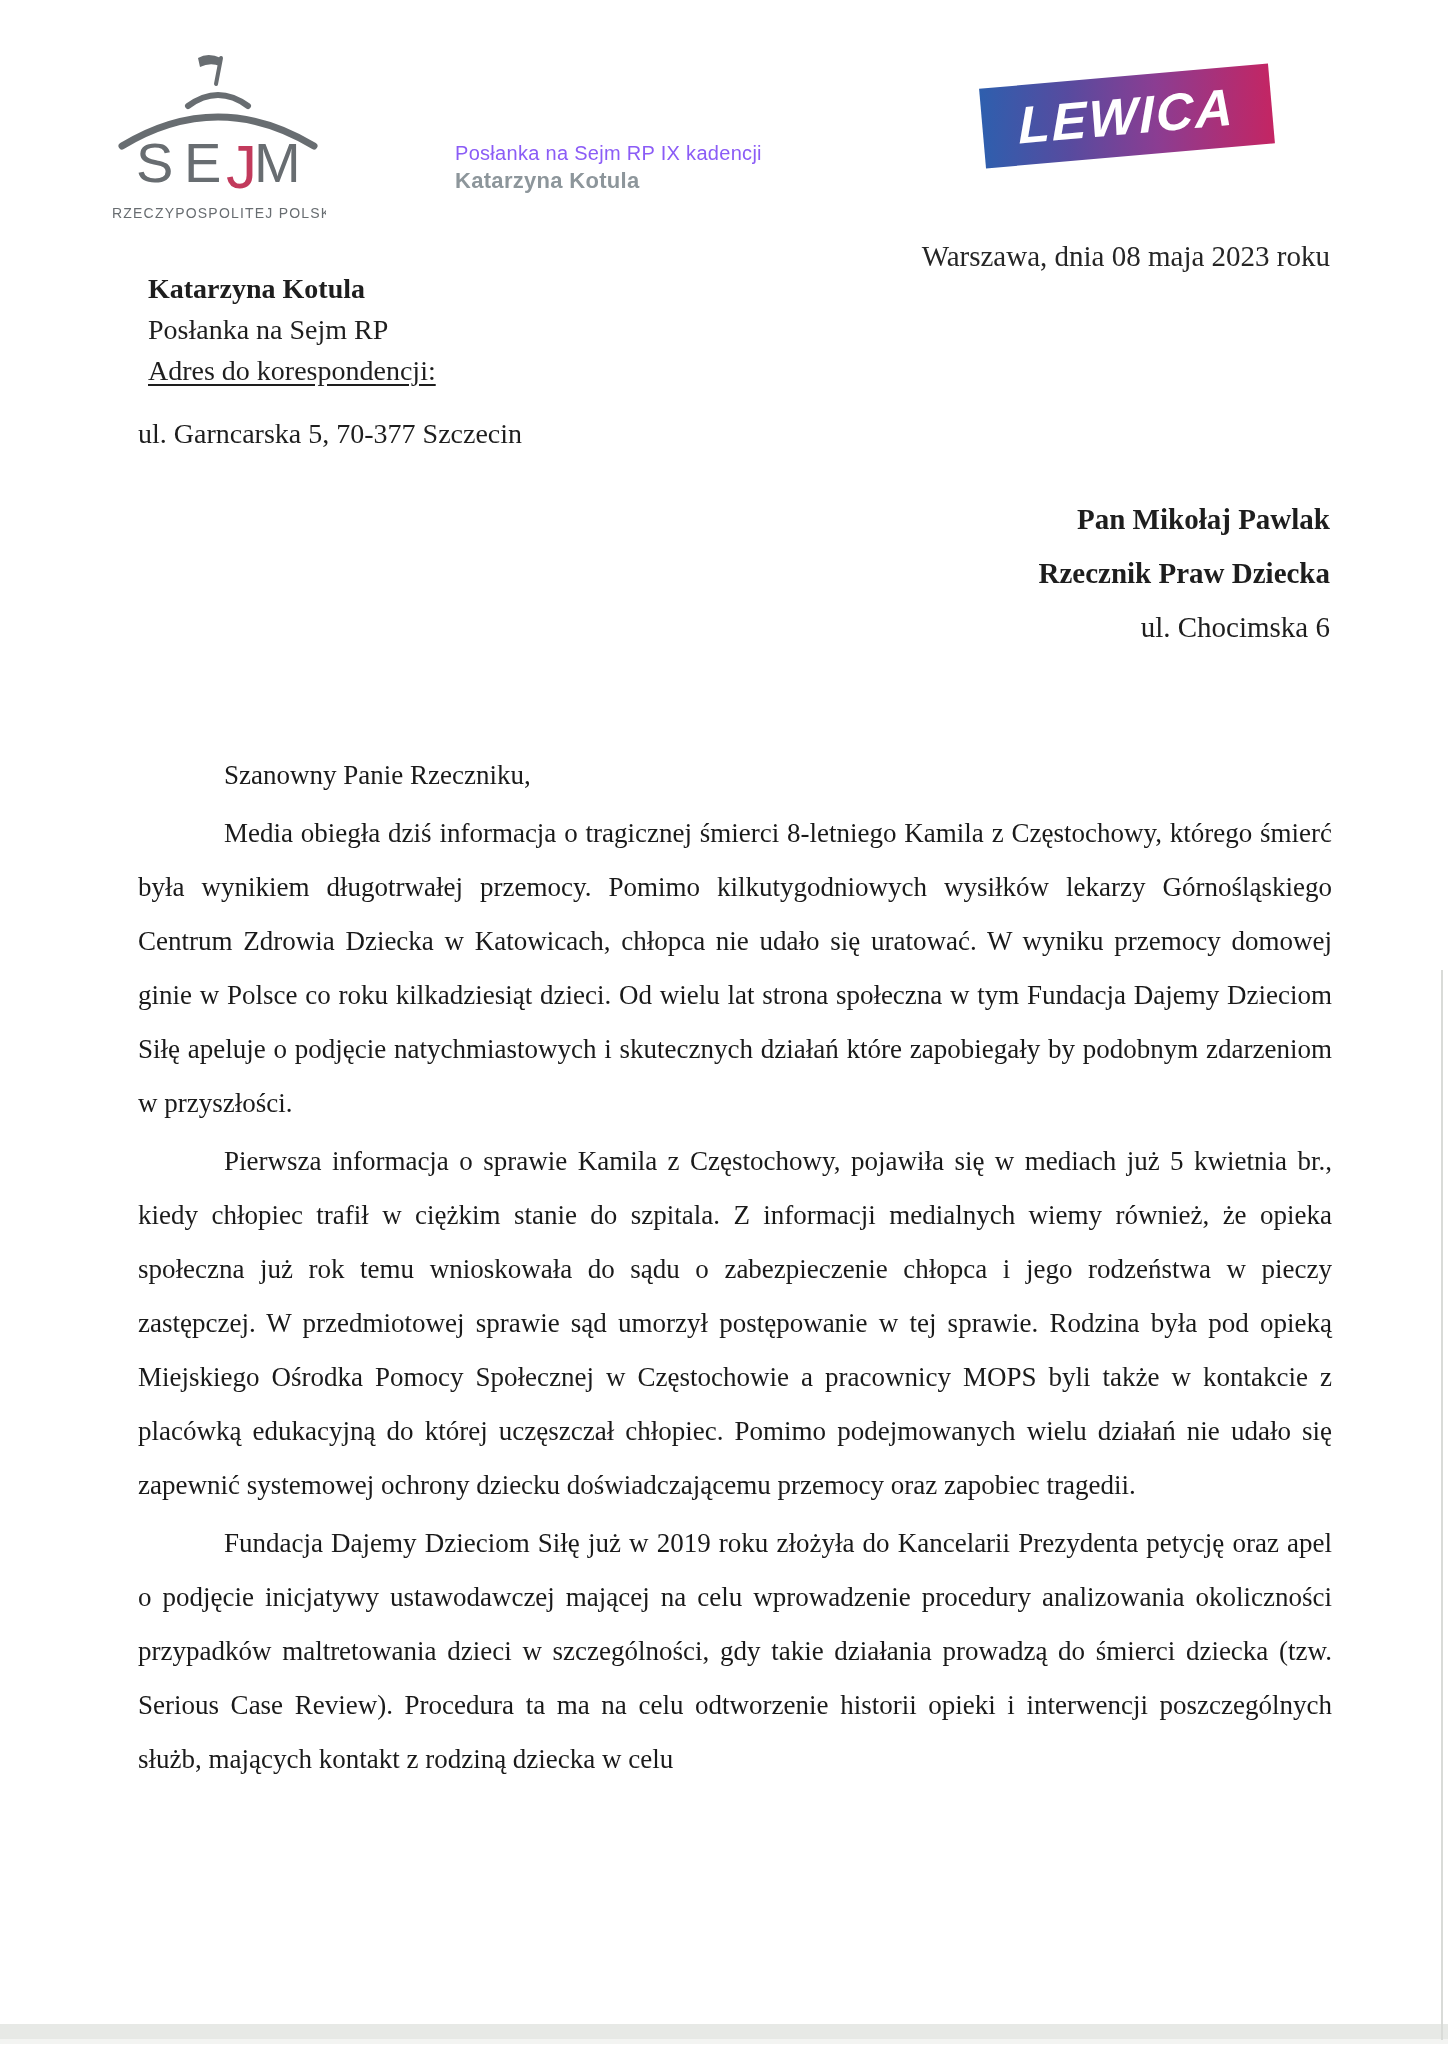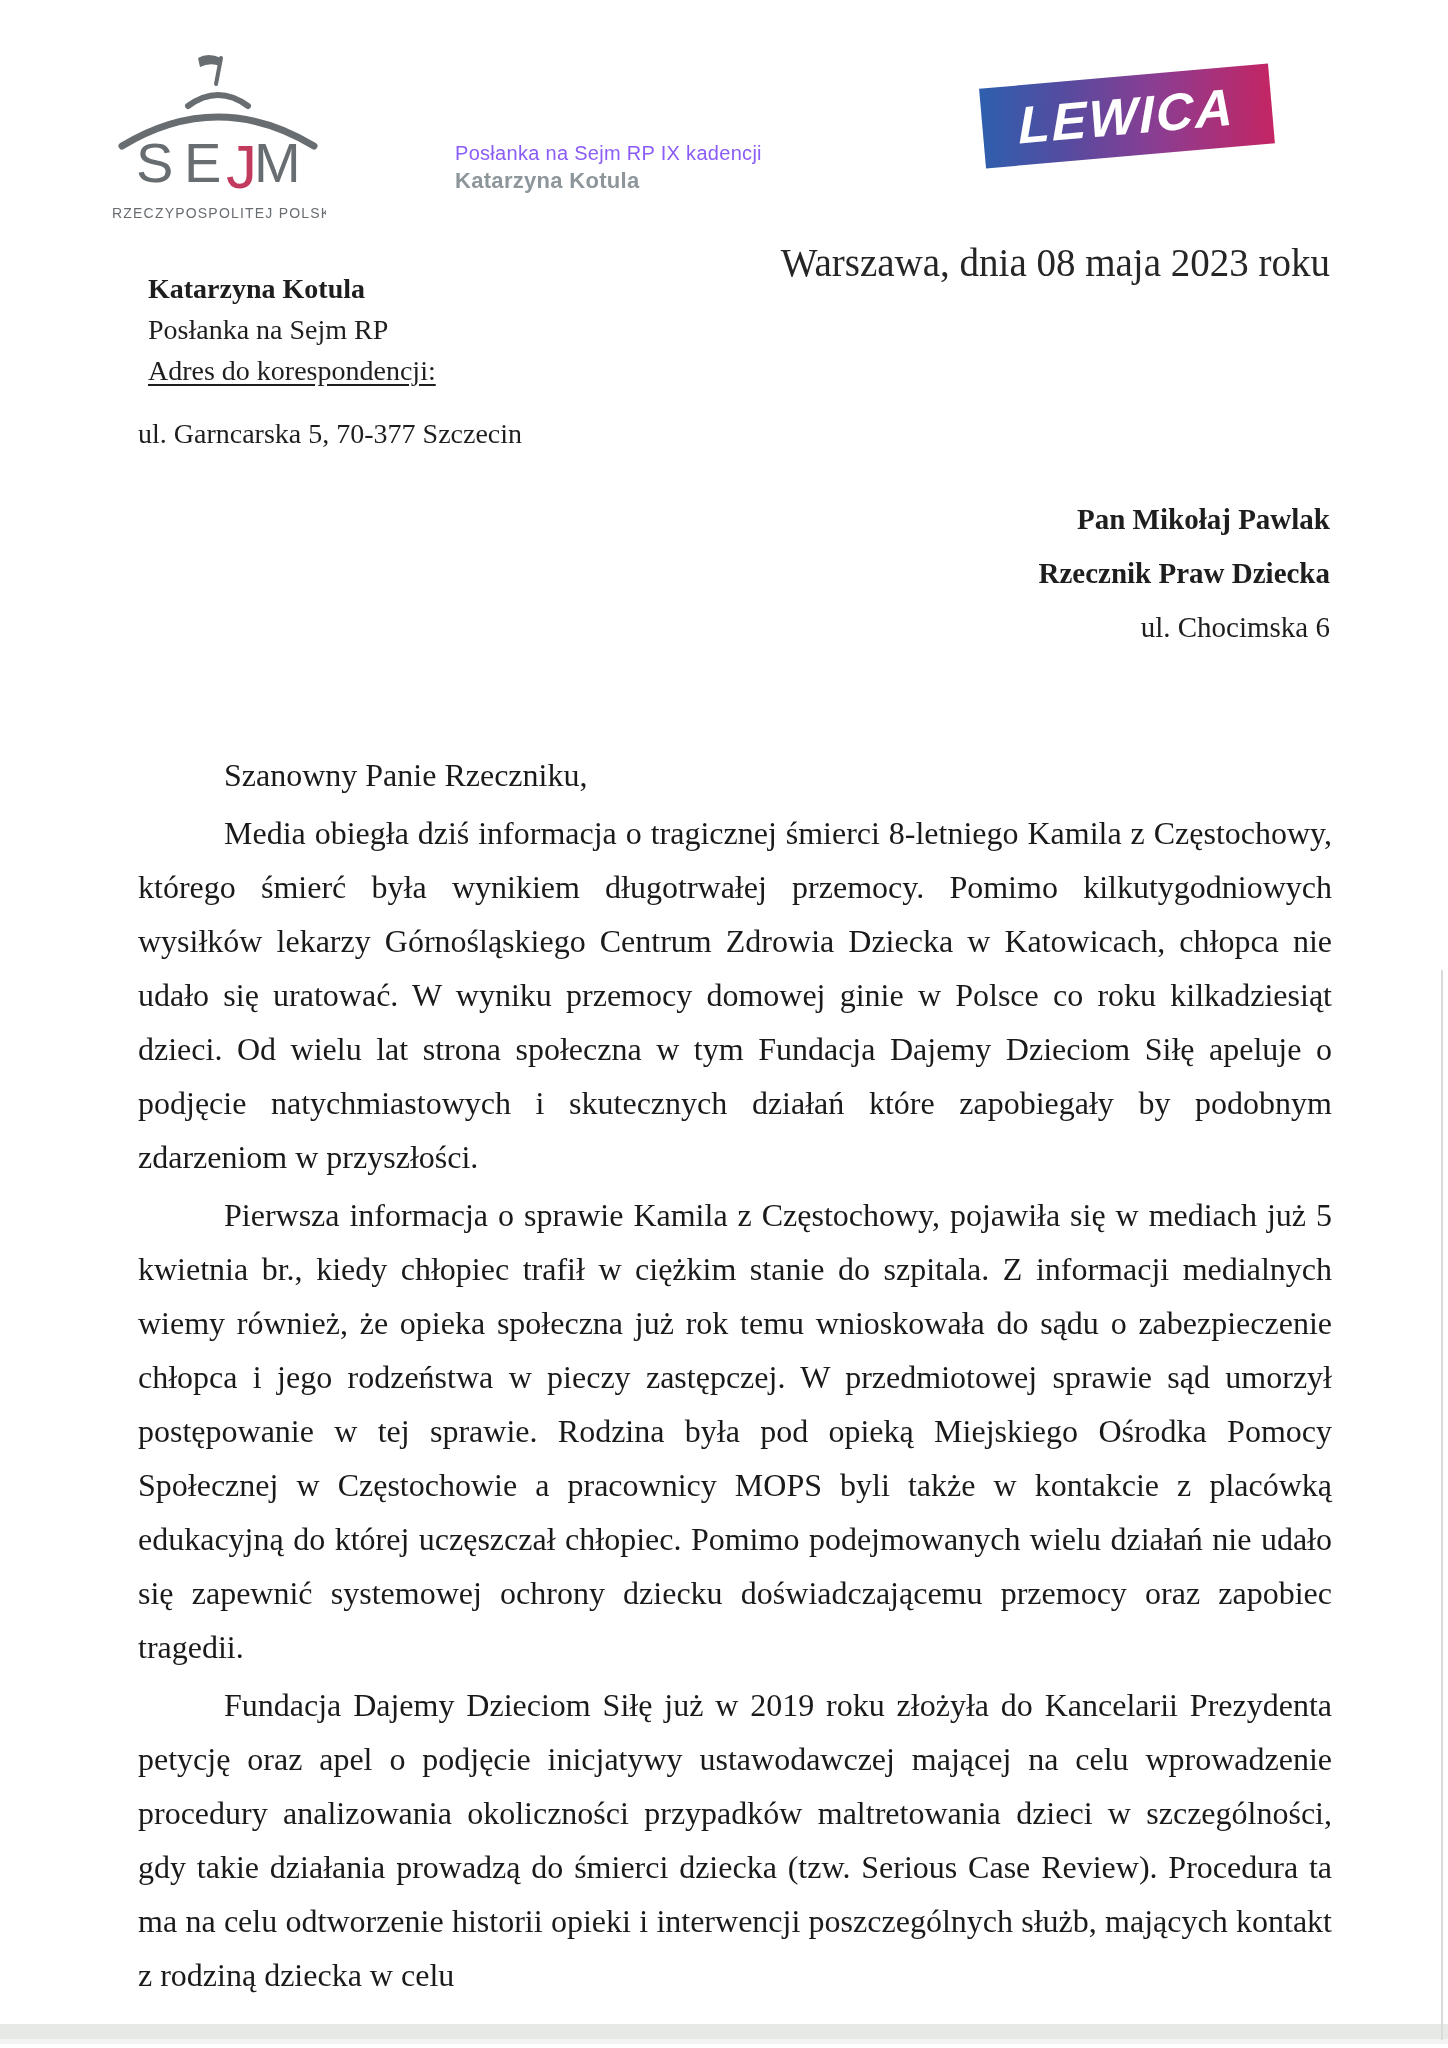--- a/index.html
+++ b/index.html
@@ -34,41 +34,41 @@
   .lewica-banner span {
     font-family: "Liberation Sans", sans-serif;
     font-weight: bold; font-style: italic;
     font-size: 52px; color: #ffffff; letter-spacing: 2px;
     transform: skewX(-4deg);
   }
 
   
   .date-line {
     position: absolute; right: 118px; top: 240px;
-    font-size: 39px; color: #262626;
+    font-size: 29px; color: #262626;
   }
 
   
   .sender { position: absolute; left: 138px; top: 268px; font-size: 28px; line-height: 41px; }
   .sender .indent { padding-left: 10px; }
   .sender .name { font-weight: bold; }
   .sender .addr-label { text-decoration: underline; text-underline-offset: 4px; }
   .sender .address { margin-top: 22px; }
 
   
   .recipient {
     position: absolute; right: 118px; top: 492px;
     text-align: right; font-size: 29px; line-height: 54px;
   }
   .recipient .bold { font-weight: bold; }
 
   
   .letter-body {
     position: absolute; left: 138px; top: 748px; width: 1194px;
-    font-size: 32px; line-height: 54px; color: #1a1a1a;
+    font-size: 27px; line-height: 54px; color: #1a1a1a;
   }
   .salutation { padding-left: 86px; }
   .para {
     margin: 4px 0 0 0;
     text-align: justify;
     text-indent: 86px;
   }
 
   
   .scan-bottom-band {

